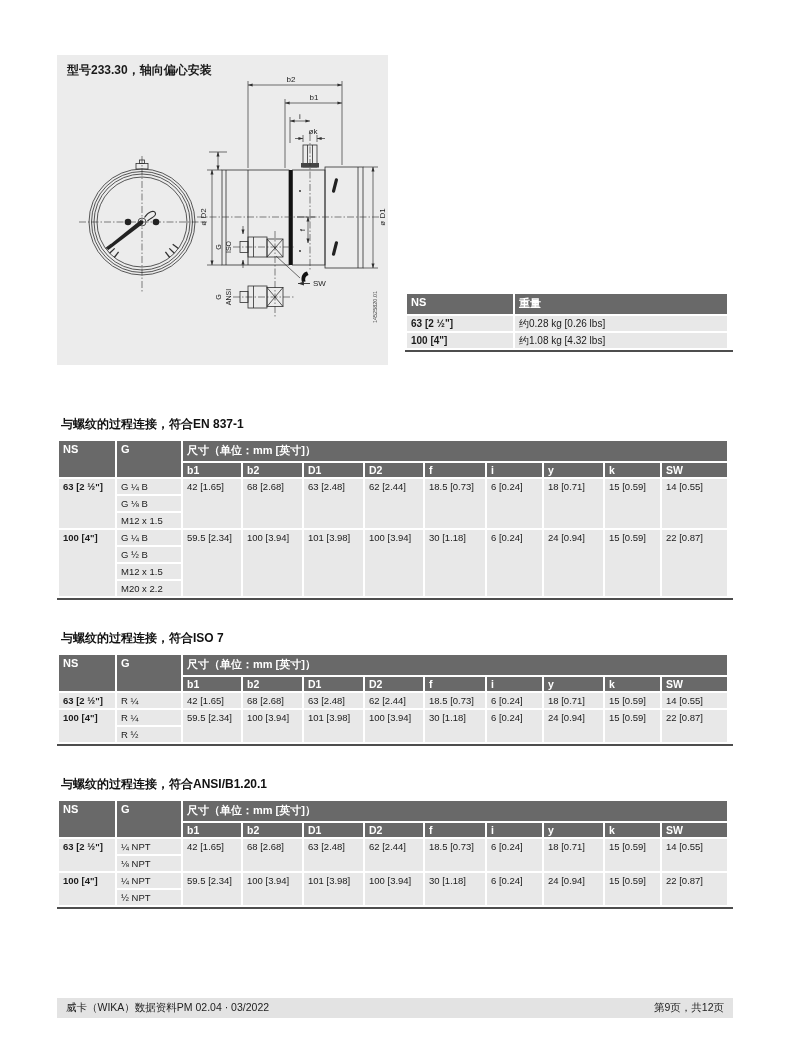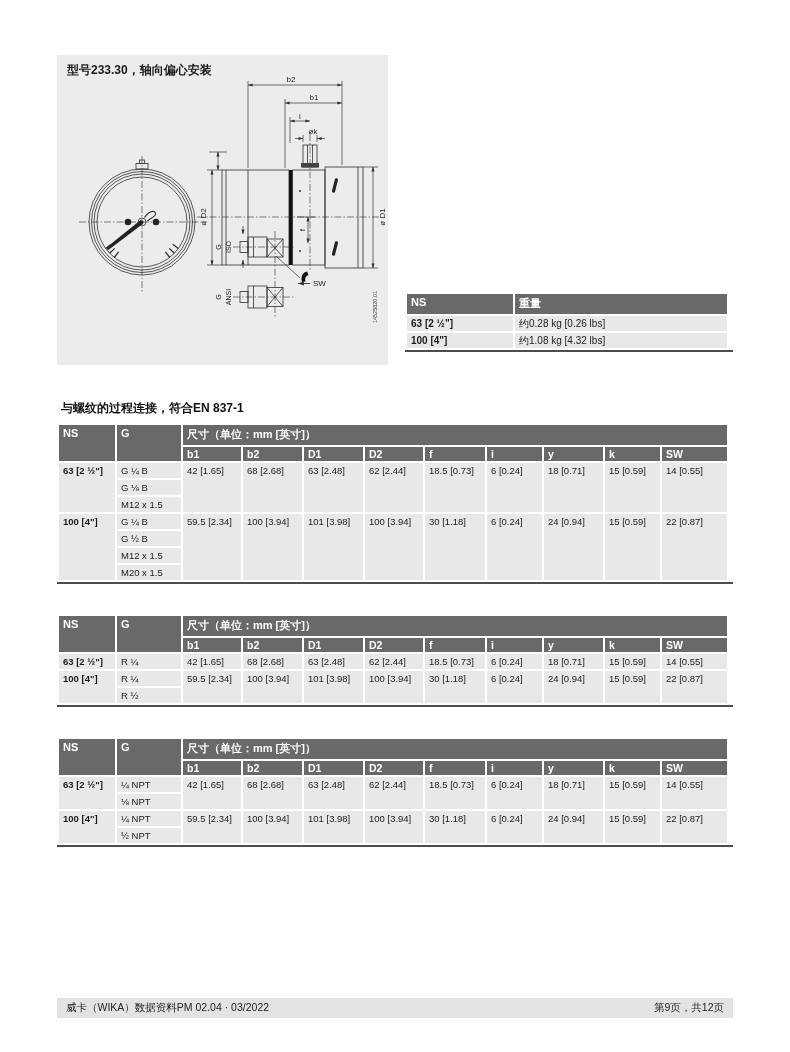--- a/index.html
+++ b/index.html
@@ -24,21 +24,21 @@
   th.main{height:16px;vertical-align:top;}
   th.sub{height:11px;font-size:10.5px;padding:1px 4px;}
   td{background:#e8e8e8;font-size:9.5px;line-height:13px;padding:1px 4px;
      vertical-align:top;white-space:nowrap;overflow:hidden;}
   td.ns{font-weight:bold;}
   .weight-table{width:324px;}
   .weight-table td{font-size:10px;line-height:13px;}
   .dim-table{width:672px;}
   .section-title{font-size:12px;font-weight:bold;margin:0 0 6px 4px;color:#111;}
   .sec{margin-top:30px;}
-  .sec-first{margin-top:35px;}
+  .sec-first{margin-top:51px;}
   .footer{position:absolute;left:57px;top:998px;width:676px;height:20px;background:#e3e3e3;
           display:flex;justify-content:space-between;align-items:center;box-sizing:border-box;
           padding:4px 9px;font-size:10.5px;color:#222;text-align:right;}
 </style>
 </head>
 <body>
 
 <div class="page">
   <div class="content">
 
@@ -266,28 +266,29 @@
                 <td rowspan="4">15 [0.59]</td>
                 <td rowspan="4">22 [0.87]</td>
               </tr>
               <tr>
                 <td class="g">G ½ B</td>
               </tr>
               <tr>
                 <td class="g">M12 x 1.5</td>
               </tr>
               <tr>
-                <td class="g">M20 x 1.5</td>
+                <td class="g">M20 x 2.2</td>
               </tr>
             </tbody>
           </table>
         </div>
     </div>
 
     <div class="sec">
+      <div class="section-title">与螺纹的过程连接，符合ISO 7</div>
       <div class="tline">
           <table class="dim-table">
             <colgroup>
               <col style="width: 56px;">
               <col style="width: 64px;">
               <col style="width: 58px;">
               <col style="width: 59px;">
               <col style="width: 59px;">
               <col style="width: 58px;">
               <col style="width: 60px;">
@@ -343,20 +344,21 @@
               </tr>
               <tr>
                 <td class="g">R ½</td>
               </tr>
             </tbody>
           </table>
         </div>
     </div>
 
     <div class="sec">
+      <div class="section-title">与螺纹的过程连接，符合ANSI/B1.20.1</div>
       <div class="tline">
           <table class="dim-table">
             <colgroup>
               <col style="width: 56px;">
               <col style="width: 64px;">
               <col style="width: 58px;">
               <col style="width: 59px;">
               <col style="width: 59px;">
               <col style="width: 58px;">
               <col style="width: 60px;">

